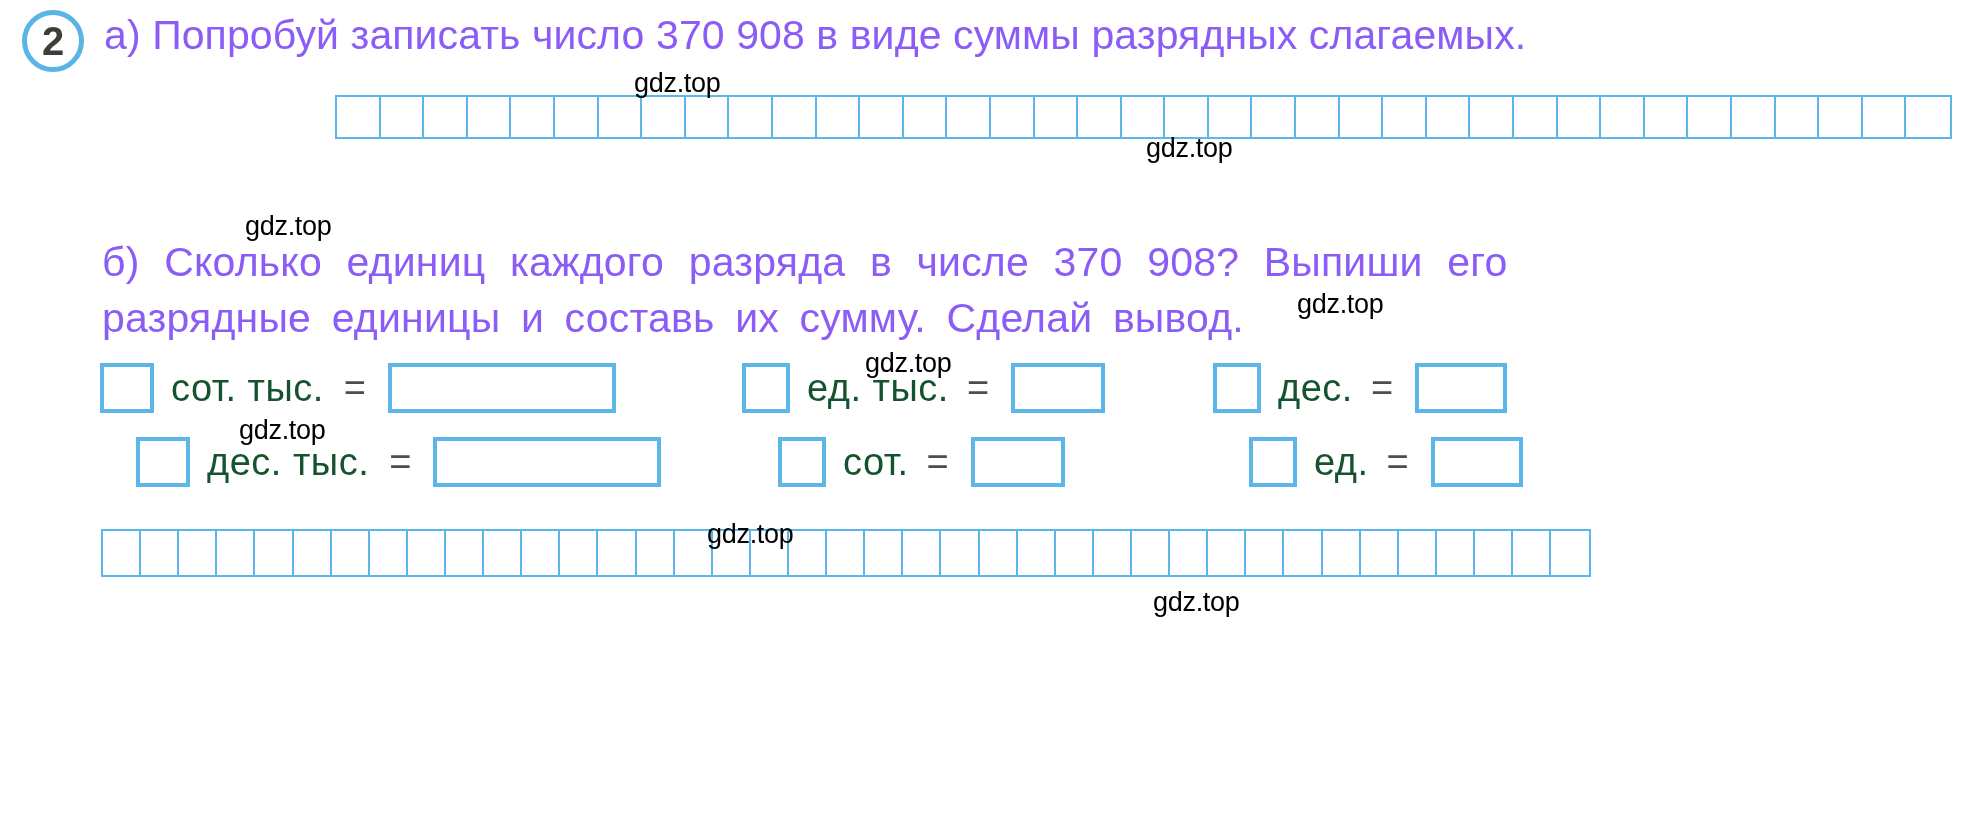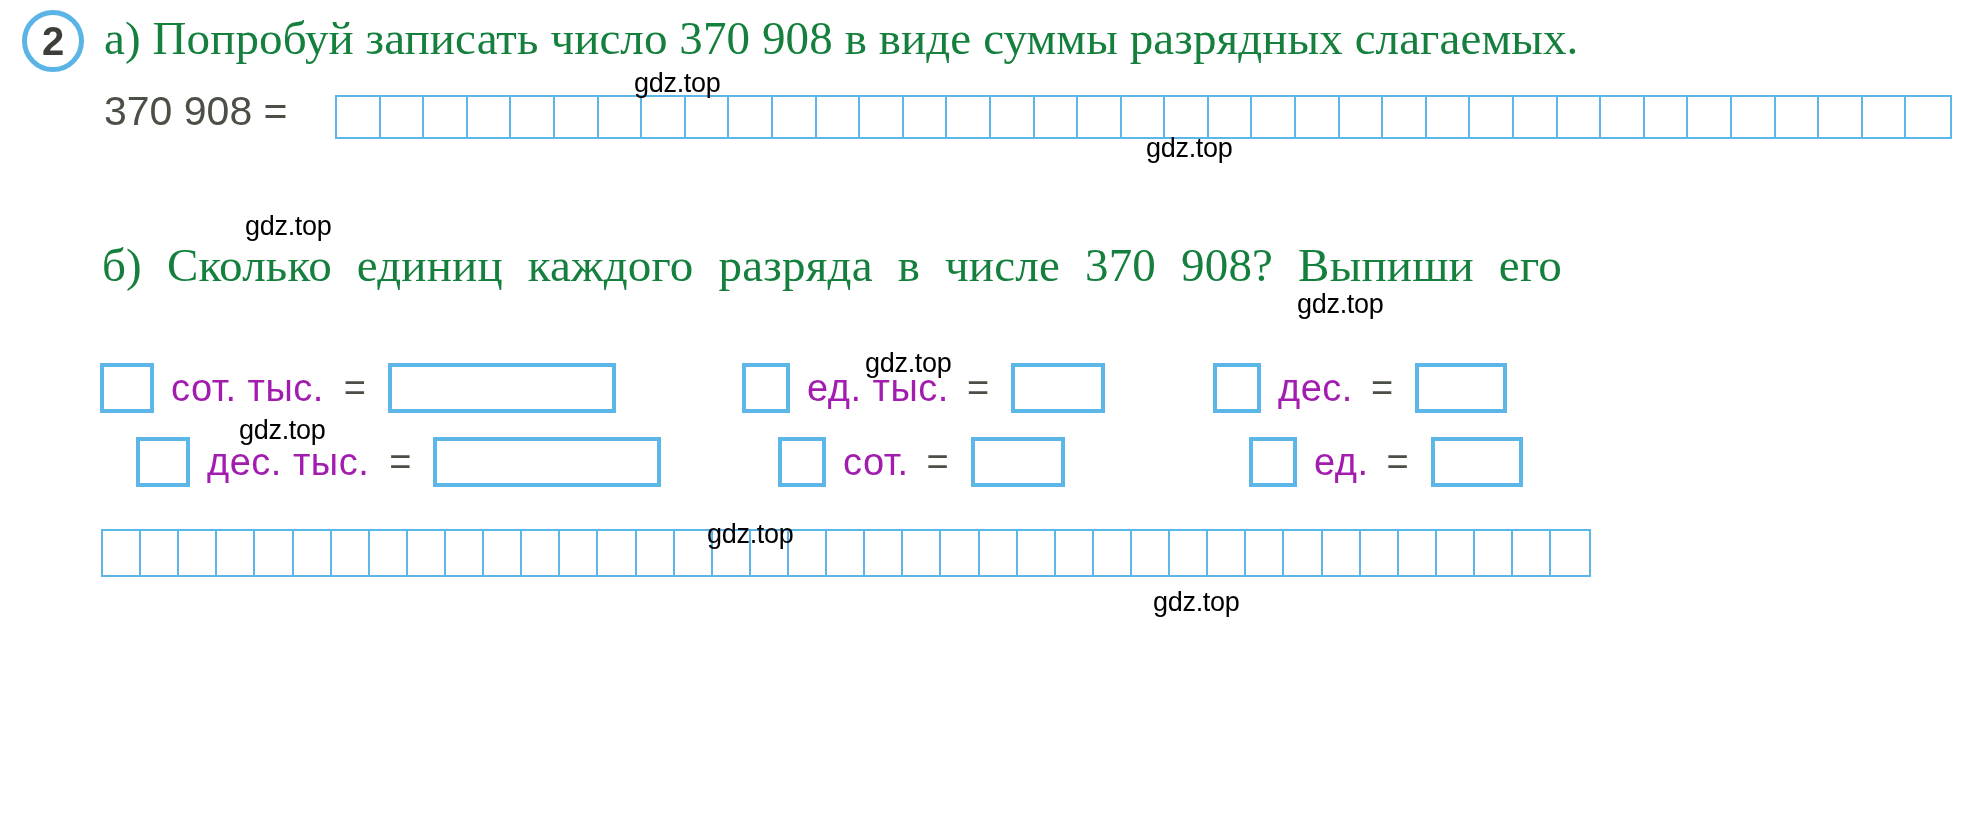--- a/index.html
+++ b/index.html
@@ -36,26 +36,25 @@
     justify-content: center;
     font-size: 40px;
     font-weight: bold;
     color: #3c3f38;
     letter-spacing: 0;
   }
 
   
   .body-text {
     position: absolute;
-    font-size: 47px;
+    font-size: 41px;
     line-height: 1;
-    color: #15803d;
+    color: #8b5cf6;
     white-space: nowrap;
     letter-spacing: 0.2px;
-    font-family: Liberation Serif, serif;
   }
 
   #line-a {
     left: 104px;
     top: 15px;
     letter-spacing: 0.1px;
   }
   #line-goal {
     left: 102px;
     top: 168px;
@@ -127,21 +126,21 @@
     align-items: center;
     white-space: nowrap;
   }
   .small-box {
     box-sizing: border-box;
     border: 4px solid #5cb6e8;
     background: #ffffff;
   }
   .ans-label {
     font-size: 38px;
-    color: #a21caf;
+    color: #14532d;
     letter-spacing: 0.5px;
   }
   .eq-sign {
     font-size: 38px;
     color: #4b5046;
   }
   .ans-blank {
     box-sizing: border-box;
     border: 4px solid #5cb6e8;
     background: #ffffff;
@@ -181,21 +180,20 @@
 </style>
 </head>
 <body>
 
 <div class="page">
 
   <div id="task-badge">2</div>
 
   <div class="body-text" id="line-a">а) Попробуй записать число 370 908 в виде суммы разрядных слагаемых.</div>
 
-  <div id="eq-number">370 908  =</div>
 
   <div class="grid" id="grid-top">
       <div class="cell"></div>
       <div class="cell"></div>
       <div class="cell"></div>
       <div class="cell"></div>
       <div class="cell"></div>
       <div class="cell"></div>
       <div class="cell"></div>
       <div class="cell"></div>
@@ -226,20 +224,21 @@
       <div class="cell"></div>
       <div class="cell"></div>
       <div class="cell"></div>
       <div class="cell"></div>
       <div class="cell"></div>
     </div>
 
 
   <div class="body-text" id="line-b1">б) Сколько единиц каждого разряда в числе 370 908? Выпиши его</div>
 
+  <div class="body-text" id="line-b2">разрядные единицы и составь их сумму. Сделай вывод.</div>
 
   <div class="ans-row col1 row1">
     <span class="small-box"></span>
     <span class="ans-label">сот. тыс.</span>
     <span class="eq-sign">=</span>
     <span class="ans-blank"></span>
   </div>
 
   <div class="ans-row col1 row2">
     <span class="small-box"></span>

